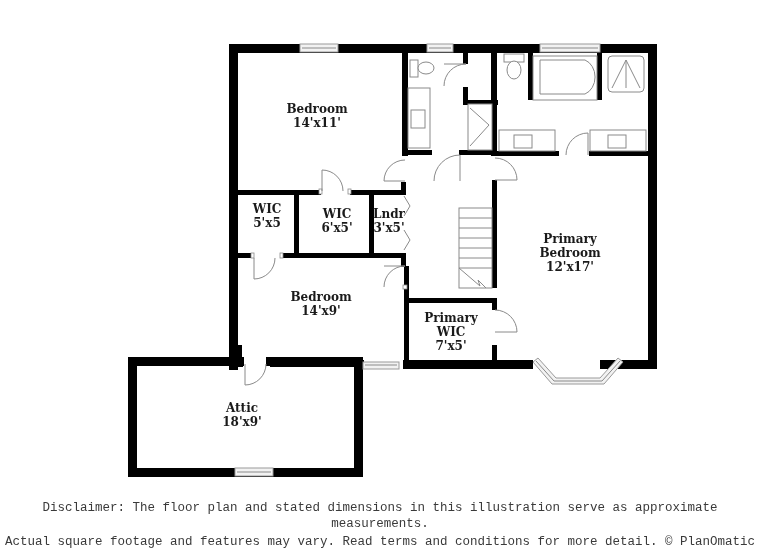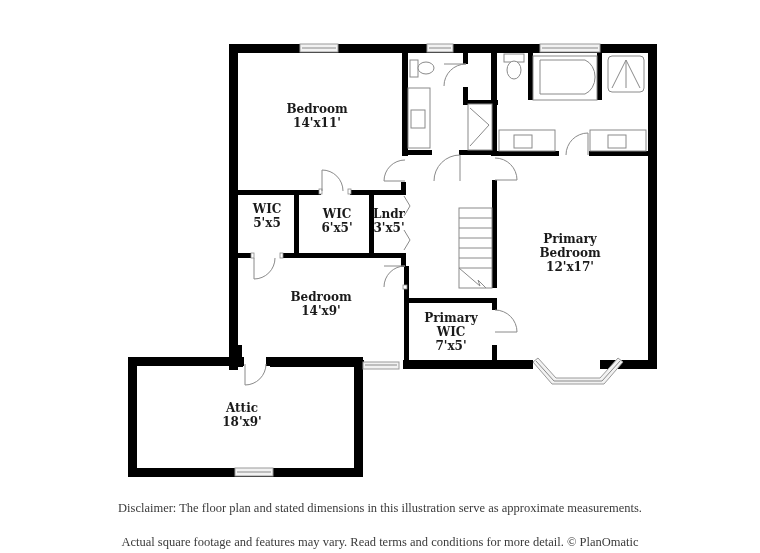--- a/index.html
+++ b/index.html
@@ -7,21 +7,21 @@
   #plan { position: absolute; left: 0; top: 0; width: 760px; height: 553px; }
   .wall { fill: #000000; }
   .fixture { fill: #ffffff; stroke: #8a8a8a; stroke-width: 1; }
   .thin { fill: none; stroke: #8a8a8a; stroke-width: 1; }
   .door-arc { fill: none; stroke: #8a8a8a; stroke-width: 1; }
   .jamb { fill: #ffffff; stroke: #8a8a8a; stroke-width: 0.8; }
   .window { fill: #f2f2f2; stroke: #9a9a9a; stroke-width: 1; }
   .label { font-family: "DejaVu Serif", serif; font-weight: bold; font-size: 12px; fill: #1a1a1a; text-anchor: middle; }
   .disclaimer {
     position: absolute; left: 0; width: 760px; text-align: center;
-    font-family: Liberation Serif, serif; font-size: 12.5px; color: #3a3a3a; line-height: 16px;
+    font-family: Liberation Mono, monospace; font-size: 12.5px; color: #3a3a3a; line-height: 16px;
   }
 </style>
 </head>
 <body>
 
 <svg id="plan" viewBox="0 0 760 553">
 
   <g>
 
     <rect class="wall" x="229" y="44" width="428" height="9"></rect>

